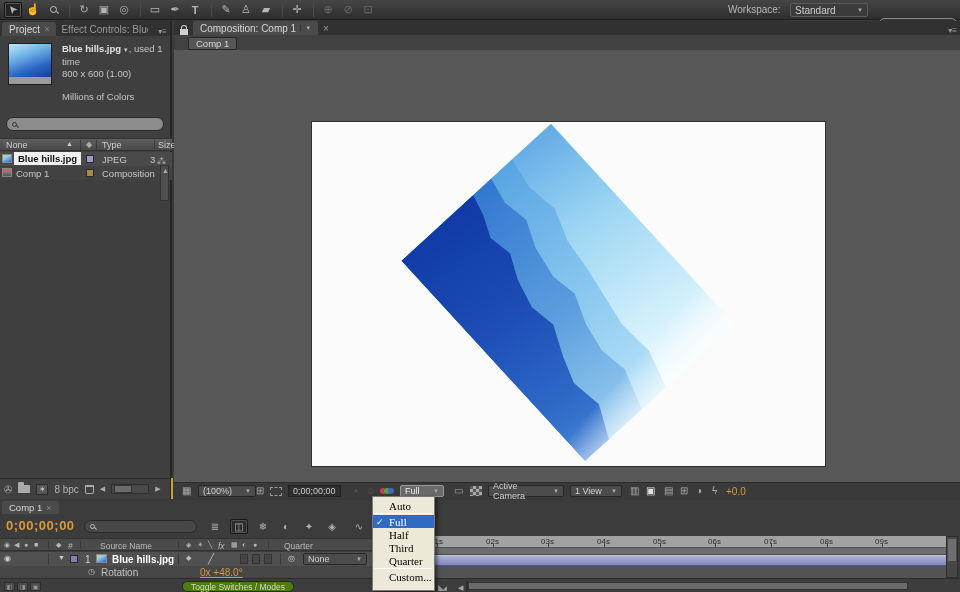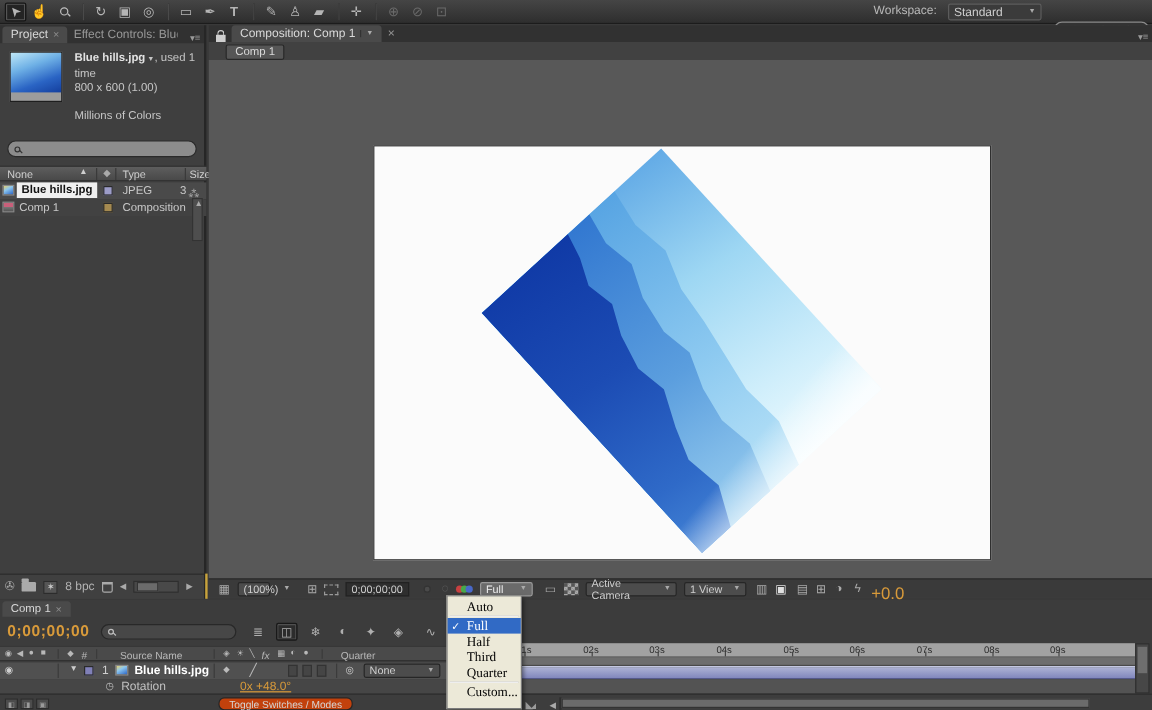--- a/index.html
+++ b/index.html
@@ -111,21 +111,21 @@
   .ruler{left:380px;top:36px;width:566px;height:12px;background:#a2a2a2;border-bottom:1px solid #555;color:#2c2c2c;font-size:8px;}
   .ruler b{position:absolute;top:1px;font-weight:normal;}
   .ruler i{position:absolute;bottom:0;width:1px;height:4px;background:#444;}
   .workarea{left:380px;top:48px;width:566px;height:7px;background:#6e6e6e;border-bottom:1px solid #4a4a4a;}
   .layerbar{left:380px;top:55px;width:566px;height:11px;background:linear-gradient(#aeb3d4,#8187bd);border-top:1px solid #c4c8e2;border-bottom:1px solid #55598a;}
   .trackrow{left:380px;top:66px;width:566px;height:12px;background:#535353;}
   .tvs{left:946px;top:36px;width:12px;height:42px;background:#474747;border:1px solid #2e2e2e;}
   .tvs .th{position:absolute;left:1px;top:2px;width:8px;height:22px;background:#6e6e6e;}
   .tlfoot{left:0;top:78px;width:960px;height:14px;background:#3d3d3d;border-top:1px solid #2d2d2d;}
   .minib{position:absolute;top:3px;width:11px;height:9px;background:#4c4c4c;border:1px solid #2c2c2c;color:#9a9a9a;font-size:6px;display:flex;align-items:center;justify-content:center;}
-  .togglebtn{position:absolute;left:182px;top:2px;height:11px;background:#c2410c;border:1px solid #262626;border-radius:5px;color:#d5d5d5;font-size:8.5px;display:flex;align-items:center;padding:0 8px;}
+  .togglebtn{position:absolute;left:182px;top:2px;height:11px;background:#4d7c0f;border:1px solid #262626;border-radius:5px;color:#d5d5d5;font-size:8.5px;display:flex;align-items:center;padding:0 8px;}
   .mtn{position:absolute;top:4px;color:#9a9a9a;font-size:8px;letter-spacing:-2px;}
   
   .menu{left:372px;top:496px;width:63px;height:95px;background:#ece9d8;border:1px solid #7a7a7a;
         box-shadow:2px 2px 4px rgba(0,0,0,.55);z-index:50;font-family:"Liberation Serif",serif;
         font-size:11px;color:#000;padding-top:2px;}
   .mi{height:13px;display:flex;align-items:center;padding-left:16px;position:relative;}
   .mi .chk{position:absolute;left:3px;font-size:9px;}
   .mi.sel{color:#fff;}
   .msep{height:1px;background:#9a9a9a;border-bottom:1px solid #fff;margin:1px 2px;}
   .ylite{left:171px;top:478px;width:2px;height:21px;background:#c8a33c;z-index:5;}
@@ -254,21 +254,21 @@
           <div class="ridge r1"></div>
           <div class="ridge r2"></div>
           <div class="ridge r3"></div>
           <div class="fade"></div>
         </div>
       </div>
     </div>
 
     <div class="abs cbar">
       <span class="icn" style="left:8px;">▦</span>
-      <div class="ddl" style="left:24px;width:27px;">
+      <div class="ddl" style="left:24px;width:58px;">
         <span>(100%)</span>
           <span class="arr">▼</span>
       </div>
       <span class="icn" style="left:82px;">⊞</span>
       <span class="roi" style="left:96px;top:4px;"></span>
       <div class="tc-chip" style="left:114px;">
         <span>0;00;00;00</span>
       </div>
       <span class="cam" style="left:176px;top:4px;"></span>
       <span class="icn" style="left:194px;color:#777;">◌</span>
@@ -290,21 +290,21 @@
       <div class="ddl" style="left:396px;width:52px;">
         <span>1 View</span>
           <span class="arr">▼</span>
       </div>
       <span class="icn" style="left:456px;">▥</span>
       <span class="icn" style="left:472px;color:#e0e0e0;">▣</span>
       <span class="icn" style="left:490px;">▤</span>
       <span class="icn" style="left:506px;">⊞</span>
       <span class="icn" style="left:522px;">◑</span>
       <span class="icn" style="left:538px;">ϟ</span>
-      <span class="orange" style="left:552px;top:3px;font-size:14px;">+0.0</span>
+      <span class="orange" style="left:552px;top:3px;font-size:10px;">+0.0</span>
     </div>
   </div>
 
   <div class="abs ylite"></div>
 
   <div class="abs tl">
     <span class="tab abs" style="left:2px;top:1px;height:13px;font-size:9.5px;">
       <span>Comp 1</span>
       <span class="x">×</span>
     </span>

